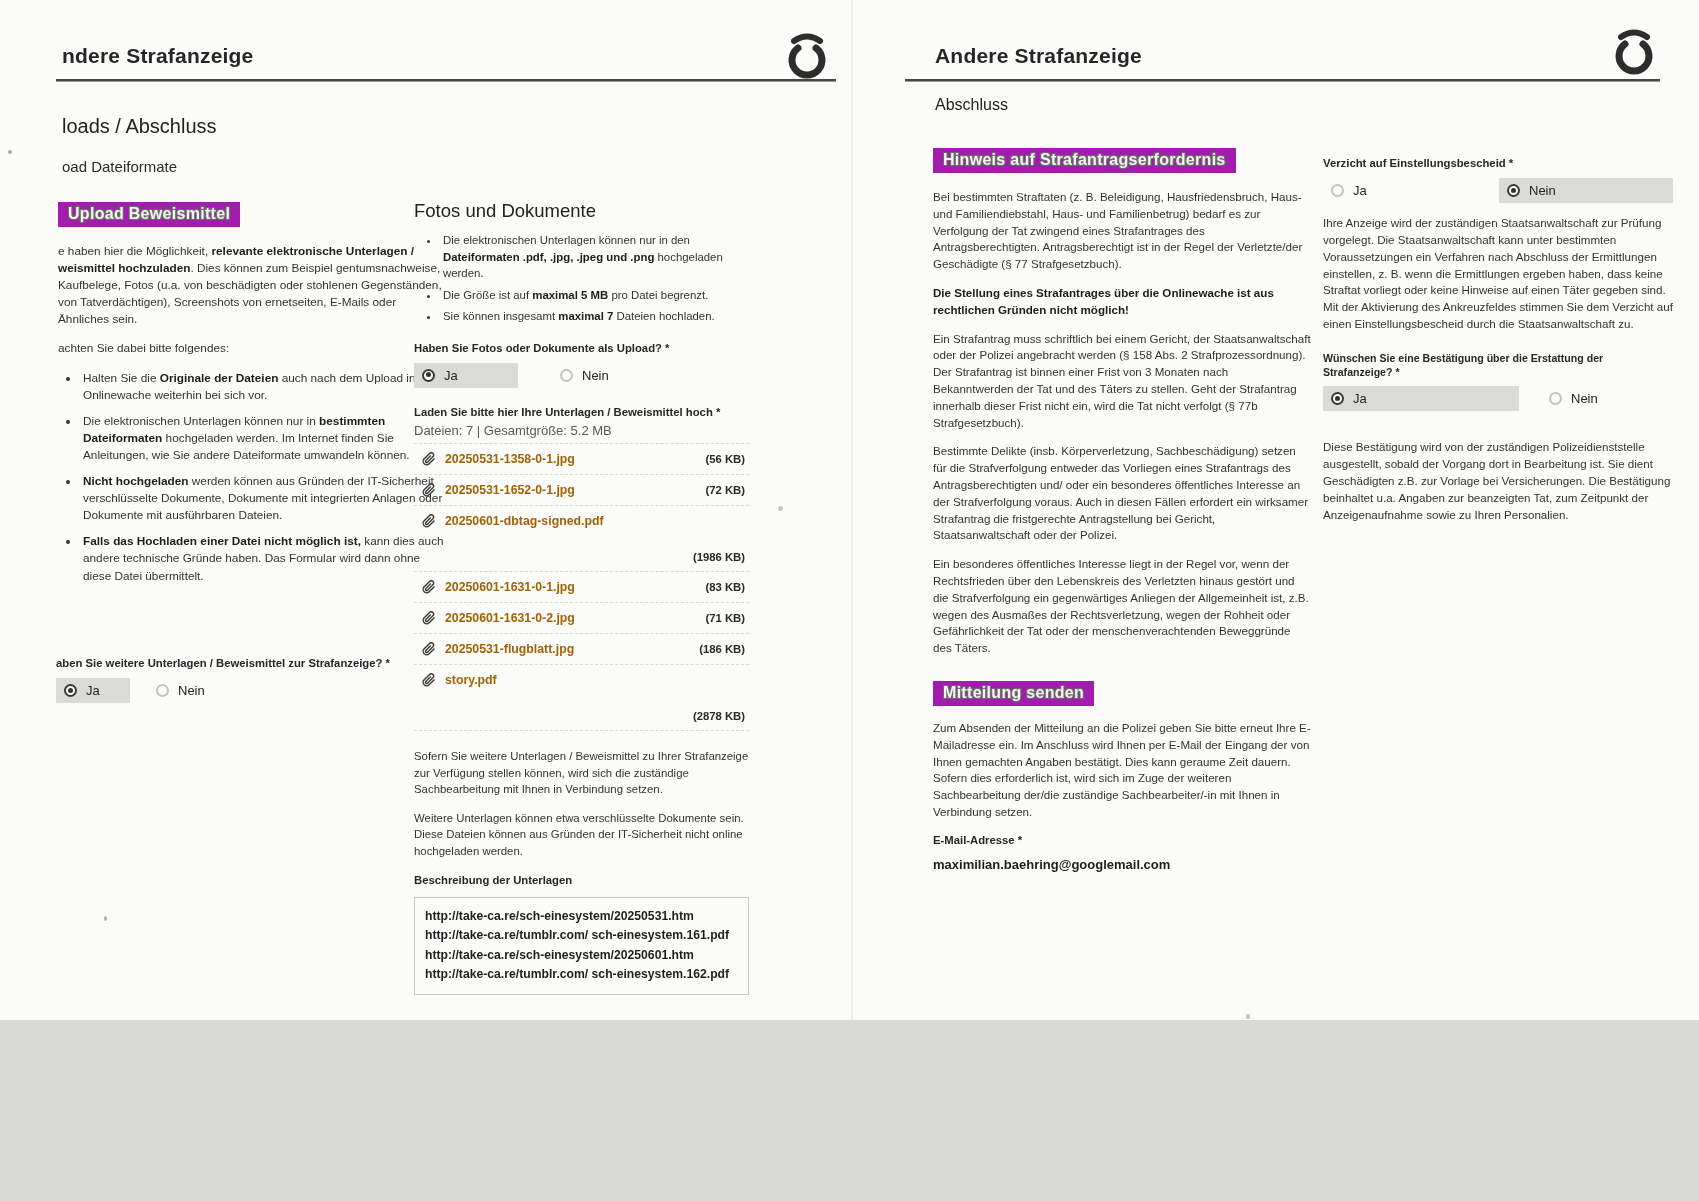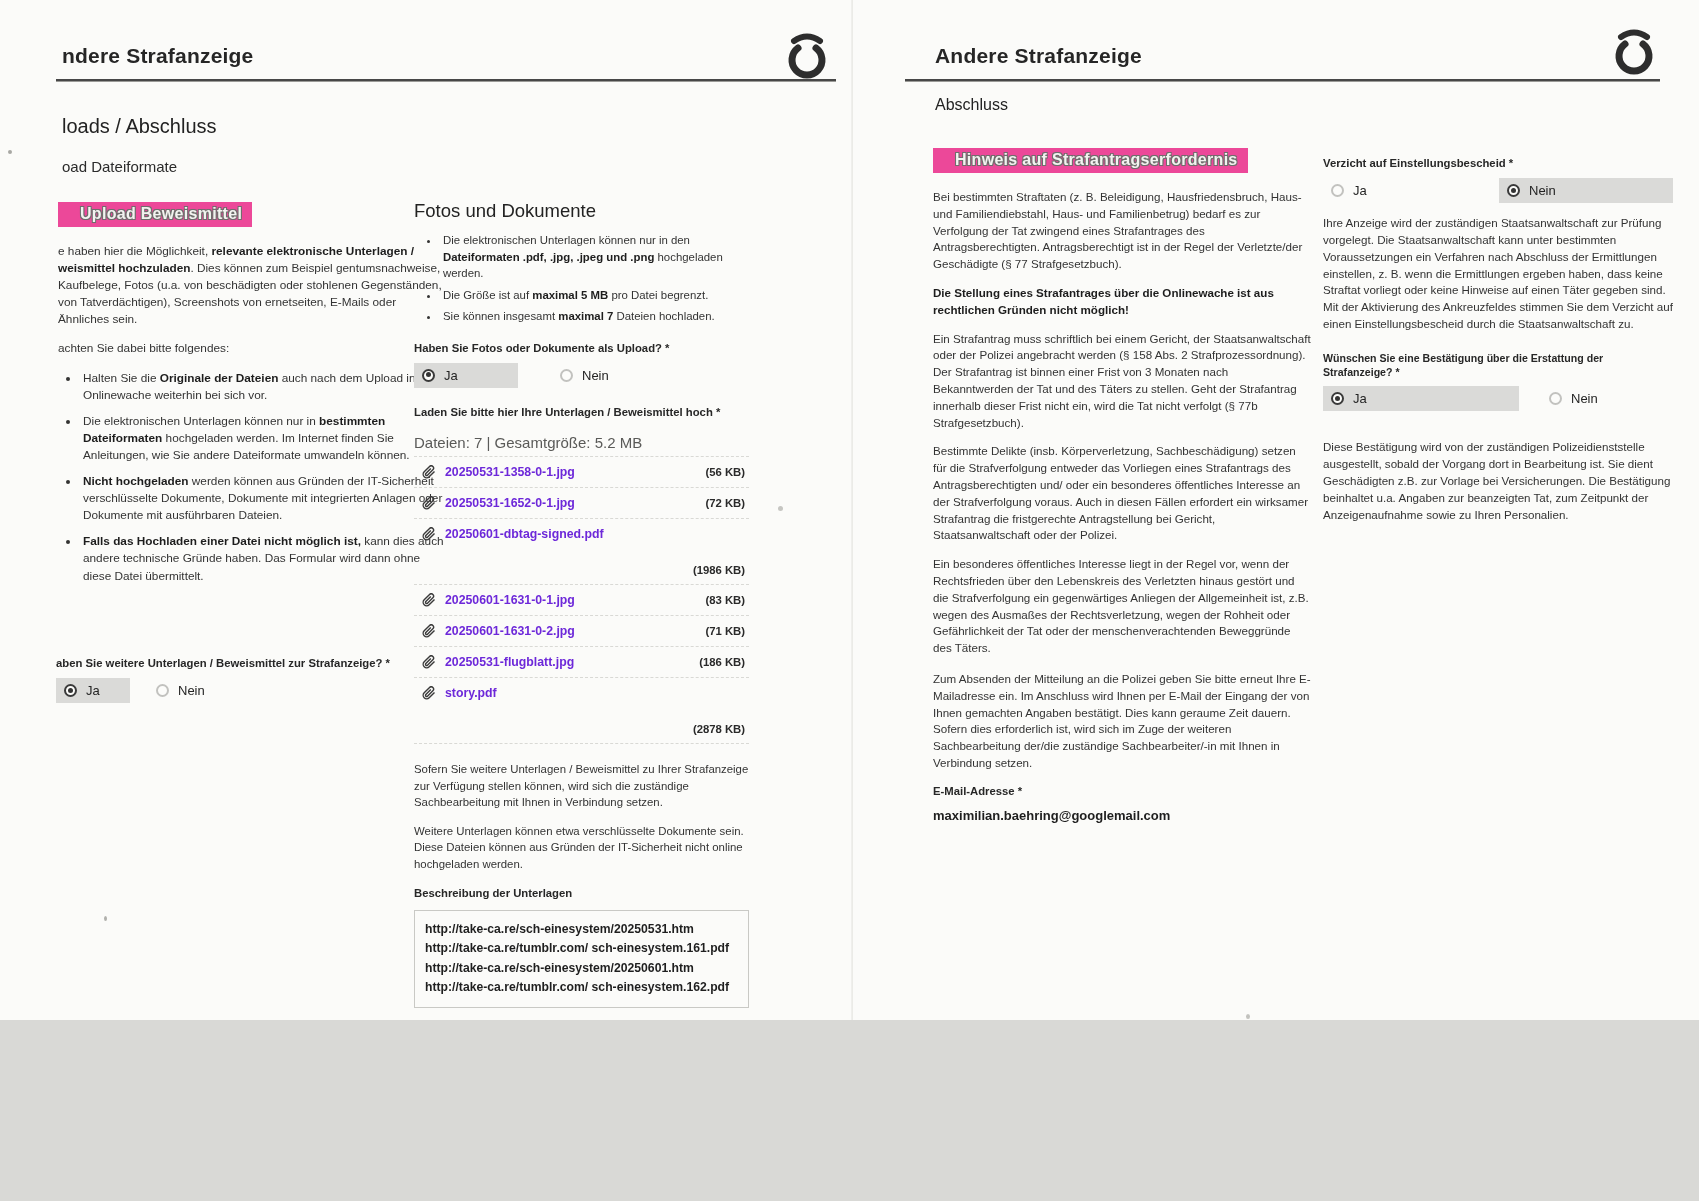--- a/index.html
+++ b/index.html
@@ -12,46 +12,46 @@
   
   .doc-title{position:absolute;font-size:21px;font-weight:bold;color:#262626;letter-spacing:.2px;}
   .rule{position:absolute;height:2px;background:#474747;}
   .rule::after{content:"";display:block;margin-top:2px;height:1px;background:#9b9b98;}
   .logo{position:absolute;}
   .page-title{position:absolute;font-size:20px;color:#222;}
   .page-sub{position:absolute;font-size:15px;color:#2b2b2b;}
   
   .col{position:absolute;}
   .sec-head{
-    display:inline-block;background:#ec4899;color:#f3f3f0;font-weight:bold;font-size:16px;
-    padding:3px 10px 4px 22px;letter-spacing:.3px;
+    display:inline-block;background:#a21caf;color:#f3f3f0;font-weight:bold;font-size:16px;
+    padding:3px 10px 4px 10px;letter-spacing:.3px;
     text-shadow:1px 1px 0 #6e6e6c,-1px -1px 0 #6e6e6c,1px -1px 0 #6e6e6c,-1px 1px 0 #6e6e6c;
   }
   .txt{font-size:11.8px;line-height:1.45;color:#333;}
   .txt p{margin:0 0 12px 0;}
   .txt b, .blist b{color:#1d1d1d;}
   .blist{margin:10px 0 0 22px;padding:0;font-size:11.8px;line-height:1.45;color:#333;}
   .blist li{margin-bottom:9px;padding-left:3px;}
   .h2{font-size:18.5px;font-weight:400;color:#222;margin:0 0 10px 0;}
   .qlabel{font-size:11.3px;font-weight:bold;color:#272727;line-height:1.35;}
   .boldline{font-weight:bold;color:#1d1d1d;}
   
   .radio-row{display:flex;align-items:center;margin-top:7px;}
   .ropt{display:flex;align-items:center;gap:9px;padding:5px 8px;box-sizing:border-box;}
   .ropt.sel{background:#dadad8;}
   .rb{width:13px;height:13px;border-radius:50%;border:2px solid #c2c2bf;background:#fcfcfa;box-sizing:border-box;flex:0 0 auto;}
   .rb.on{border:2.5px solid #3a3a3a;}
   .rb.on::after{content:"";display:block;width:5px;height:5px;margin:1.5px auto;border-radius:50%;background:#333;}
   .rlabel{font-weight:normal;font-size:13px;color:#242424;}
   
-  .fsummary{font-size:15px;color:#5a5a58;margin-top:14px;}
+  .fsummary{font-size:13px;color:#5a5a58;margin-top:3px;}
   .file-list{margin-top:5px;border-top:1px dashed #d9d9d5;}
   .file-row{display:flex;align-items:center;gap:9px;padding:8px 4px 8px 8px;border-bottom:1px dashed #d9d9d5;}
   .file-row .clip{flex:0 0 auto;display:inline-flex;}
-  .fname{font-weight:bold;font-size:12.3px;color:#6d28d9;}
+  .fname{font-weight:bold;font-size:12.3px;color:#a16207;}
   .fsize{margin-left:auto;font-weight:bold;font-size:11.3px;color:#2a2a2a;white-space:nowrap;}
   .file-row.tall{flex-wrap:wrap;}
   .file-row.tall .fsize{flex-basis:100%;text-align:right;margin-top:14px;}
   .desc-box{border:1px solid #c9c9c5;margin-top:8px;padding:9px 10px;font-weight:bold;font-size:12.2px;line-height:1.6;color:#1f1f1f;}
   
   .f-name{position:absolute;font-size:11px;font-weight:bold;color:#2a2a2a;}
   .f-ref{position:absolute;font-size:12.5px;font-weight:bold;color:#232323;text-align:right;}
   .f-page{position:absolute;font-size:10px;font-weight:bold;color:#2a2a2a;text-align:right;}
   .email-val{font-weight:bold;font-size:13px;color:#1e1e1e;margin-top:9px;}
   .speck{position:absolute;border-radius:50%;}
@@ -220,20 +220,23 @@
 
   <div class="col" style="left:933px;top:148px;width:378px;">
     <span class="sec-head">Hinweis auf Strafantragserfordernis</span>
     <div class="txt" style="margin-top:16px;font-size:11.6px;">
       <p>Bei bestimmten Straftaten (z. B. Beleidigung, Hausfriedensbruch, Haus- und Familiendiebstahl, Haus- und Familienbetrug) bedarf es zur Verfolgung der Tat zwingend eines Strafantrages des Antragsberechtigten. Antragsberechtigt ist in der Regel der Verletzte/der Geschädigte (§ 77 Strafgesetzbuch).</p>
       <p class="boldline">Die Stellung eines Strafantrages über die Onlinewache ist aus rechtlichen Gründen nicht möglich!</p>
       <p>Ein Strafantrag muss schriftlich bei einem Gericht, der Staatsanwaltschaft oder der Polizei angebracht werden (§ 158 Abs. 2 Strafprozessordnung). Der Strafantrag ist binnen einer Frist von 3 Monaten nach Bekanntwerden der Tat und des Täters zu stellen. Geht der Strafantrag innerhalb dieser Frist nicht ein, wird die Tat nicht verfolgt (§ 77b Strafgesetzbuch).</p>
       <p>Bestimmte Delikte (insb. Körperverletzung, Sachbeschädigung) setzen für die Strafverfolgung entweder das Vorliegen eines Strafantrags des Antragsberechtigten und/ oder ein besonderes öffentliches Interesse an der Strafverfolgung voraus. Auch in diesen Fällen erfordert ein wirksamer Strafantrag die fristgerechte Antragstellung bei Gericht, Staatsanwaltschaft oder der Polizei.</p>
       <p>Ein besonderes öffentliches Interesse liegt in der Regel vor, wenn der Rechtsfrieden über den Lebenskreis des Verletzten hinaus gestört und die Strafverfolgung ein gegenwärtiges Anliegen der Allgemeinheit ist, z.B. wegen des Ausmaßes der Rechtsverletzung, wegen der Rohheit oder Gefährlichkeit der Tat oder der menschenverachtenden Beweggründe des Täters.</p>
     </div>
+    <div style="margin-top:24px;">
+      <span class="sec-head">Mitteilung senden</span>
+    </div>
     <div class="txt" style="margin-top:14px;font-size:11.6px;">
       <p>Zum Absenden der Mitteilung an die Polizei geben Sie bitte erneut Ihre E-Mailadresse ein. Im Anschluss wird Ihnen per E-Mail der Eingang der von Ihnen gemachten Angaben bestätigt. Dies kann geraume Zeit dauern. Sofern dies erforderlich ist, wird sich im Zuge der weiteren Sachbearbeitung der/die zuständige Sachbearbeiter/-in mit Ihnen in Verbindung setzen.</p>
     </div>
     <div class="qlabel" style="margin-top:12px;">E-Mail-Adresse *</div>
     <div class="email-val">maximilian.baehring@googlemail.com</div>
   </div>
 
   <div class="col" style="left:1323px;top:156px;width:350px;">
     <div class="qlabel">Verzicht auf Einstellungsbescheid *</div>
     <div class="radio-row" style="justify-content:space-between;">

